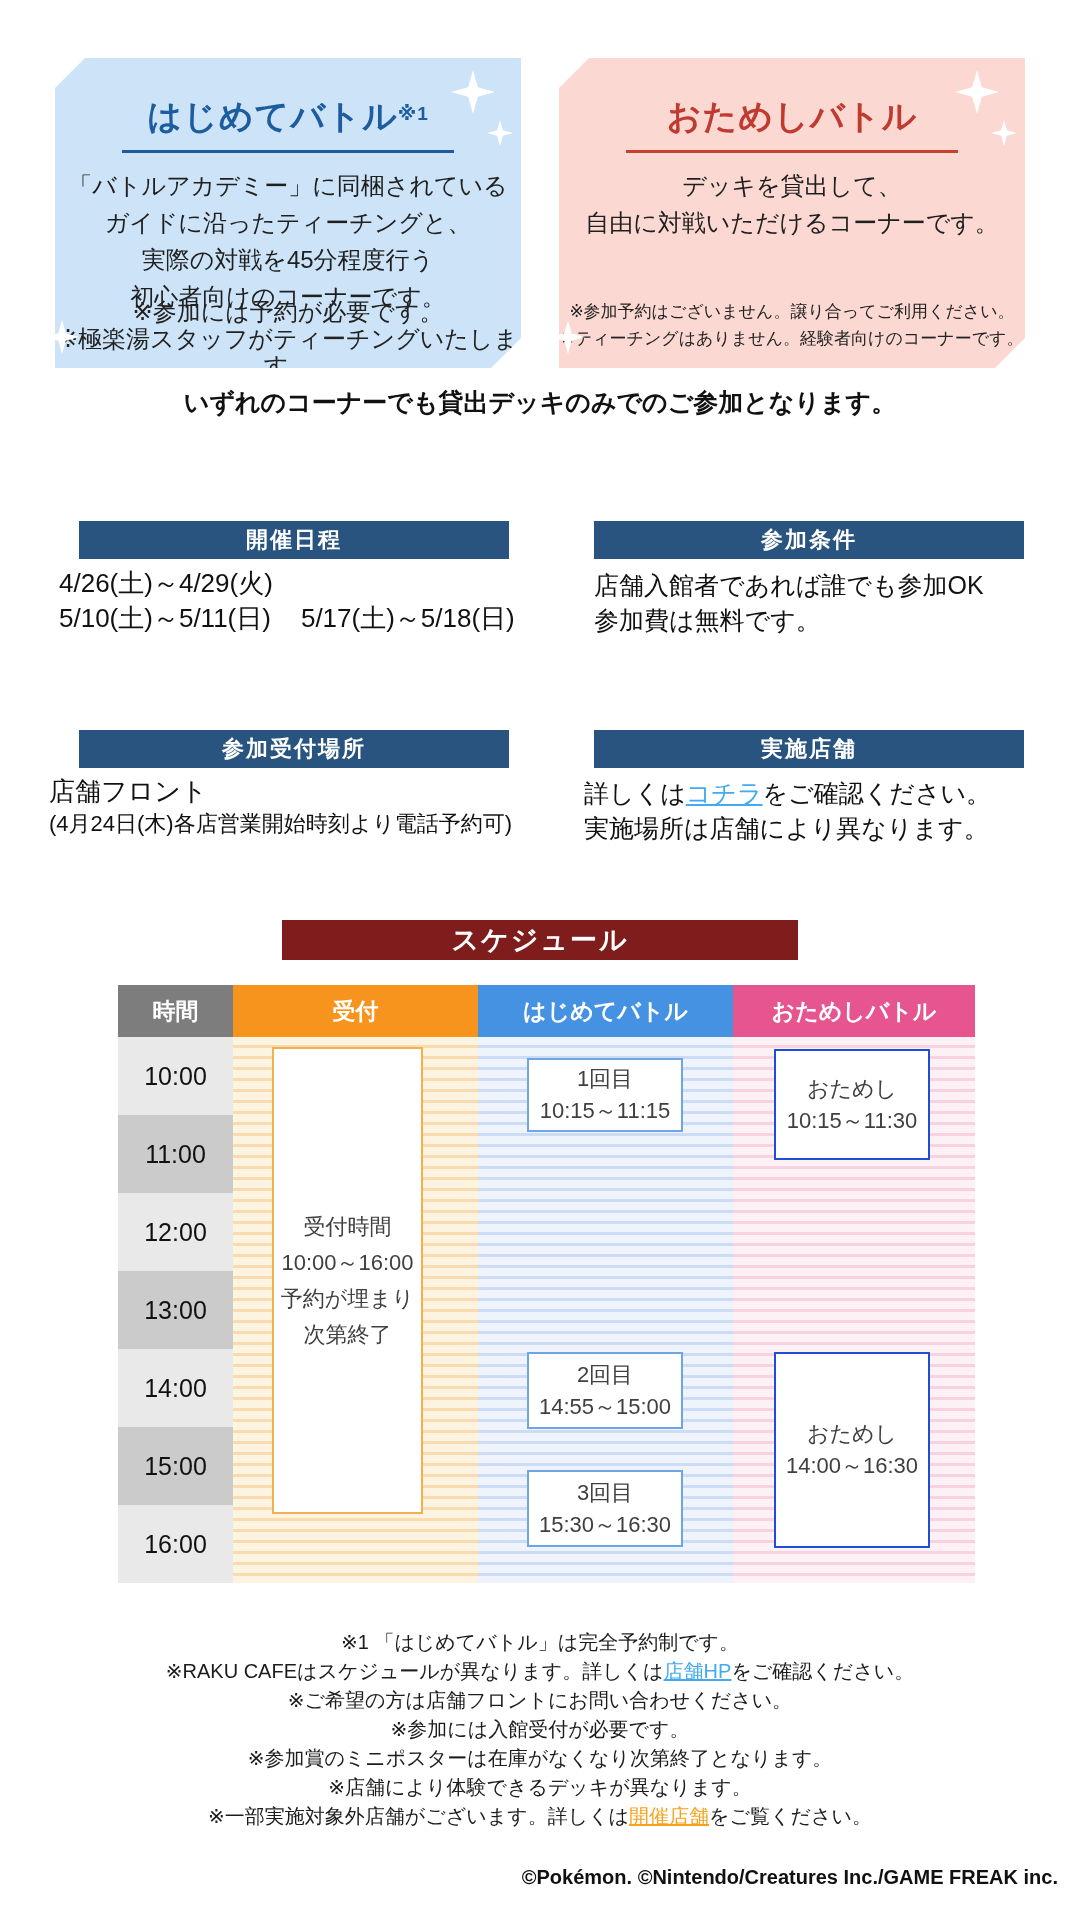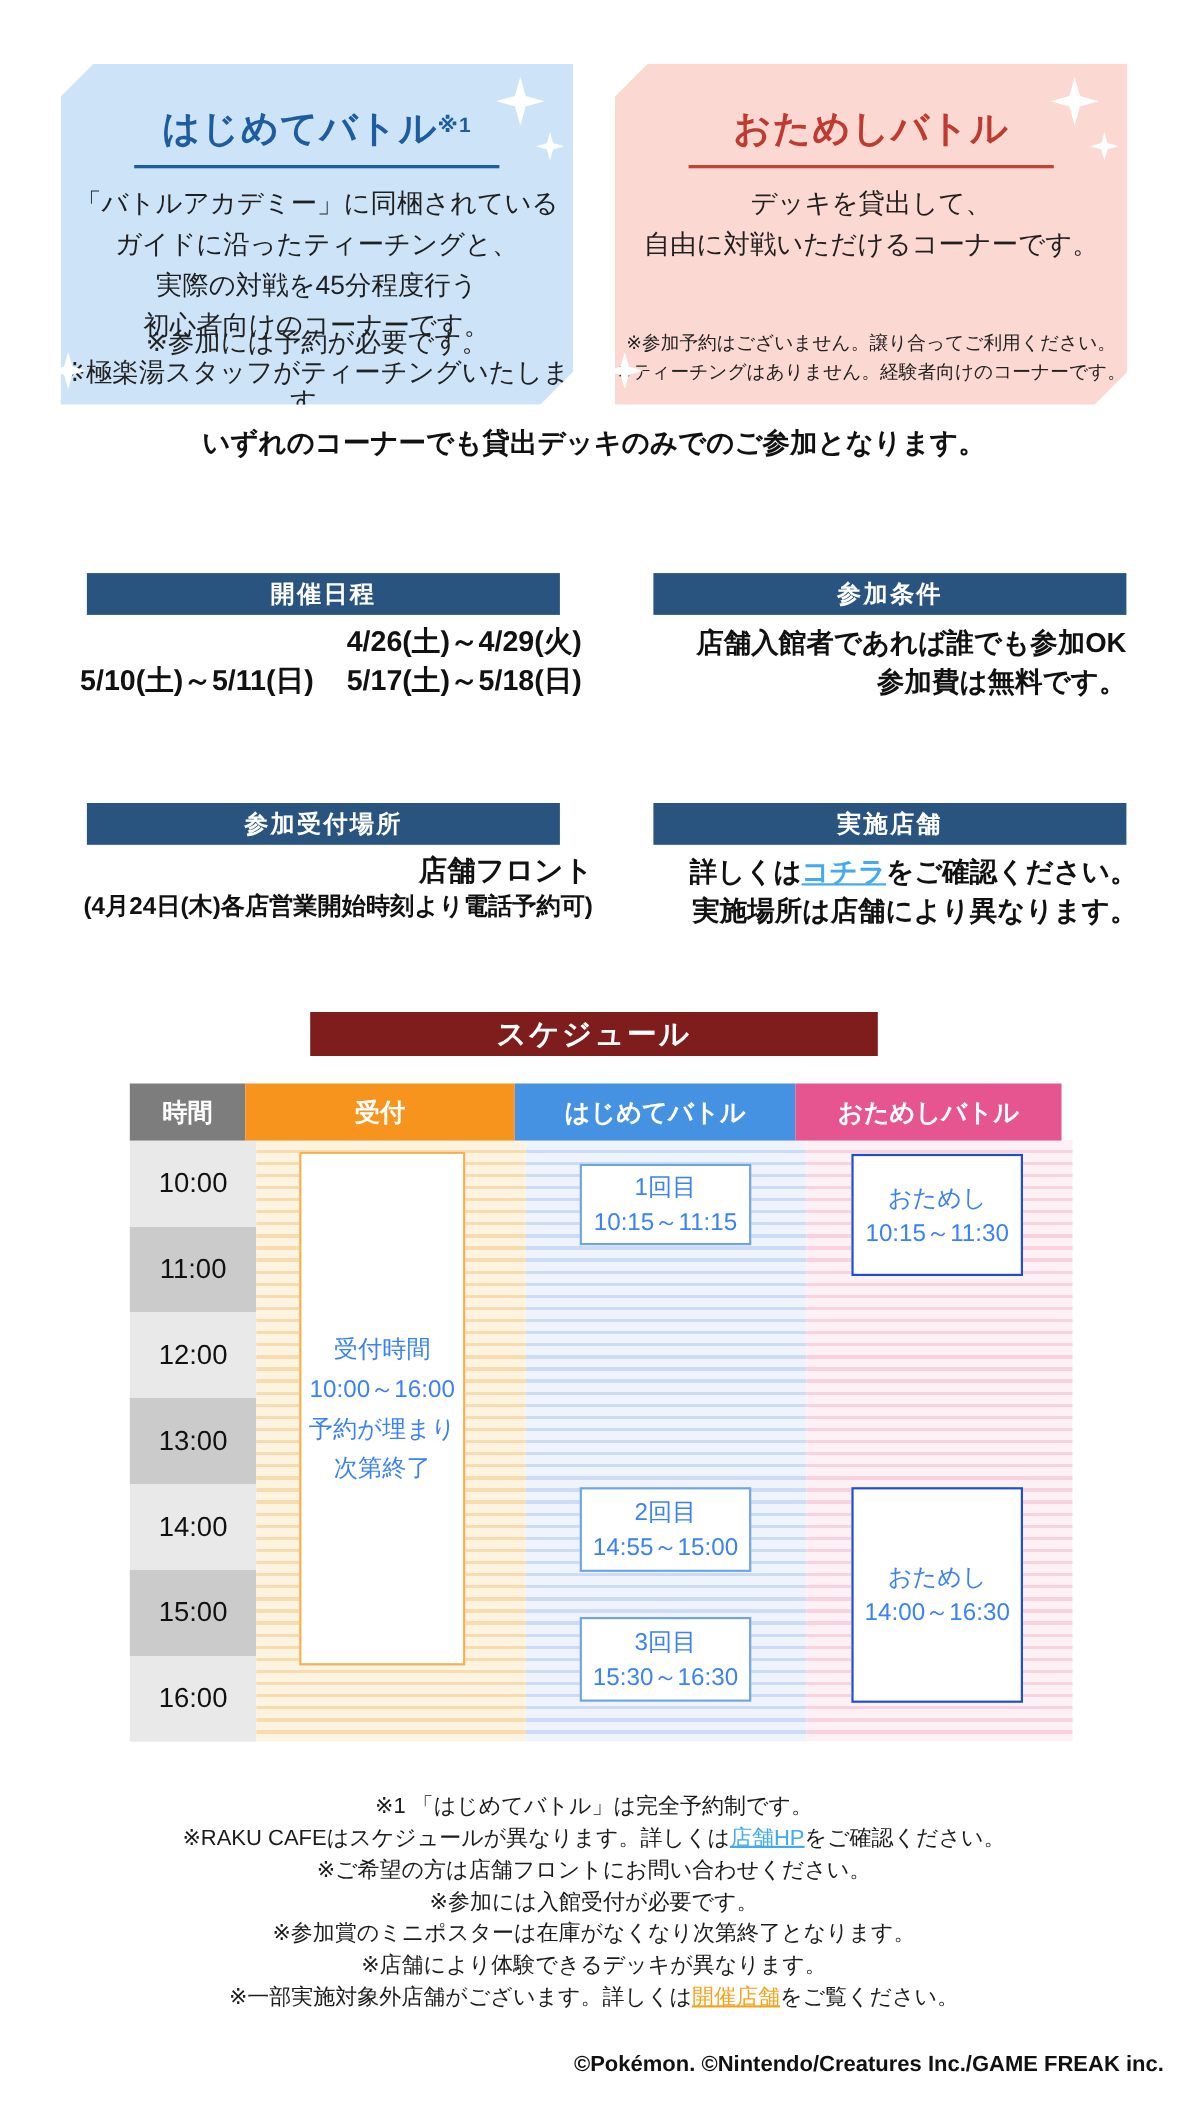--- a/index.html
+++ b/index.html
@@ -91,23 +91,22 @@
     line-height: 38px;
     letter-spacing: 2px;
   }
   .bar.r1 { top: 521px; }
   .bar.r2 { top: 730px; }
   .bar.left  { left: 79px; }
   .bar.right { left: 594px; }
 
   .sec-content {
     position: absolute;
-    text-align: right;
+    text-align: left;
     color: #111111;
-    font-weight: bold;
   }
   .sec-dates { top: 566px; left: 59px; width: 470px; font-size: 26px; line-height: 35px; }
   .date-gap { display: inline-block; width: 30px; }
   .sec-cond  { top: 568px; left: 594px; width: 430px; font-size: 25px; line-height: 35px; }
   .sec-recep { top: 774px; left: 49px; width: 490px; }
   .sec-recep .l1 { font-size: 26px; line-height: 34px; }
   .sec-recep .l2 { font-size: 22px; line-height: 32px; }
   .sec-store { top: 776px; left: 584px; width: 450px; font-size: 25px; line-height: 35px; }
 
   a.link-blue { color: #41aaf0; text-decoration: underline; cursor: pointer; }
@@ -137,21 +136,21 @@
     height: 52px;
     display: flex;
   }
   .thead > div {
     color: #ffffff;
     font-size: 23px;
     font-weight: bold;
     text-align: center;
     line-height: 52px;
   }
-  .th-time { width: 105px; background: #7d7d7d; }
+  .th-time { width: 115px; background: #7d7d7d; }
   .th-rec  { width: 245px; background: #f7941d; }
   .th-haji { width: 255px; background: #4591e2; }
   .th-ota  { width: 242px; background: #e6558f; }
 
   .tbody {
     position: absolute;
     top: 1037px;
     left: 118px;
     width: 857px;
     height: 546px;
@@ -187,21 +186,21 @@
   .slot {
     position: absolute;
     background: #ffffff;
     display: flex;
     flex-direction: column;
     align-items: center;
     justify-content: center;
     text-align: center;
     font-size: 22px;
     line-height: 32px;
-    color: #3b82f6;
+    color: #404040;
   }
   .slot-rec  { border: 2px solid #f5b04e; }
   .slot-haji { border: 2px solid #6ea5e3; }
   .slot-ota  { border: 2px solid #1d4ed8; }
 
   #slot-reception { left: 154px; top: 10px;  width: 151px; height: 467px; line-height: 36px; text-align: right; }
   #slot-h1 { left: 409px; top: 21px;  width: 156px; height: 74px; }
   #slot-h2 { left: 409px; top: 315px; width: 156px; height: 77px; }
   #slot-h3 { left: 409px; top: 433px; width: 156px; height: 77px; }
   #slot-o1 { left: 656px; top: 12px;  width: 156px; height: 111px; }

